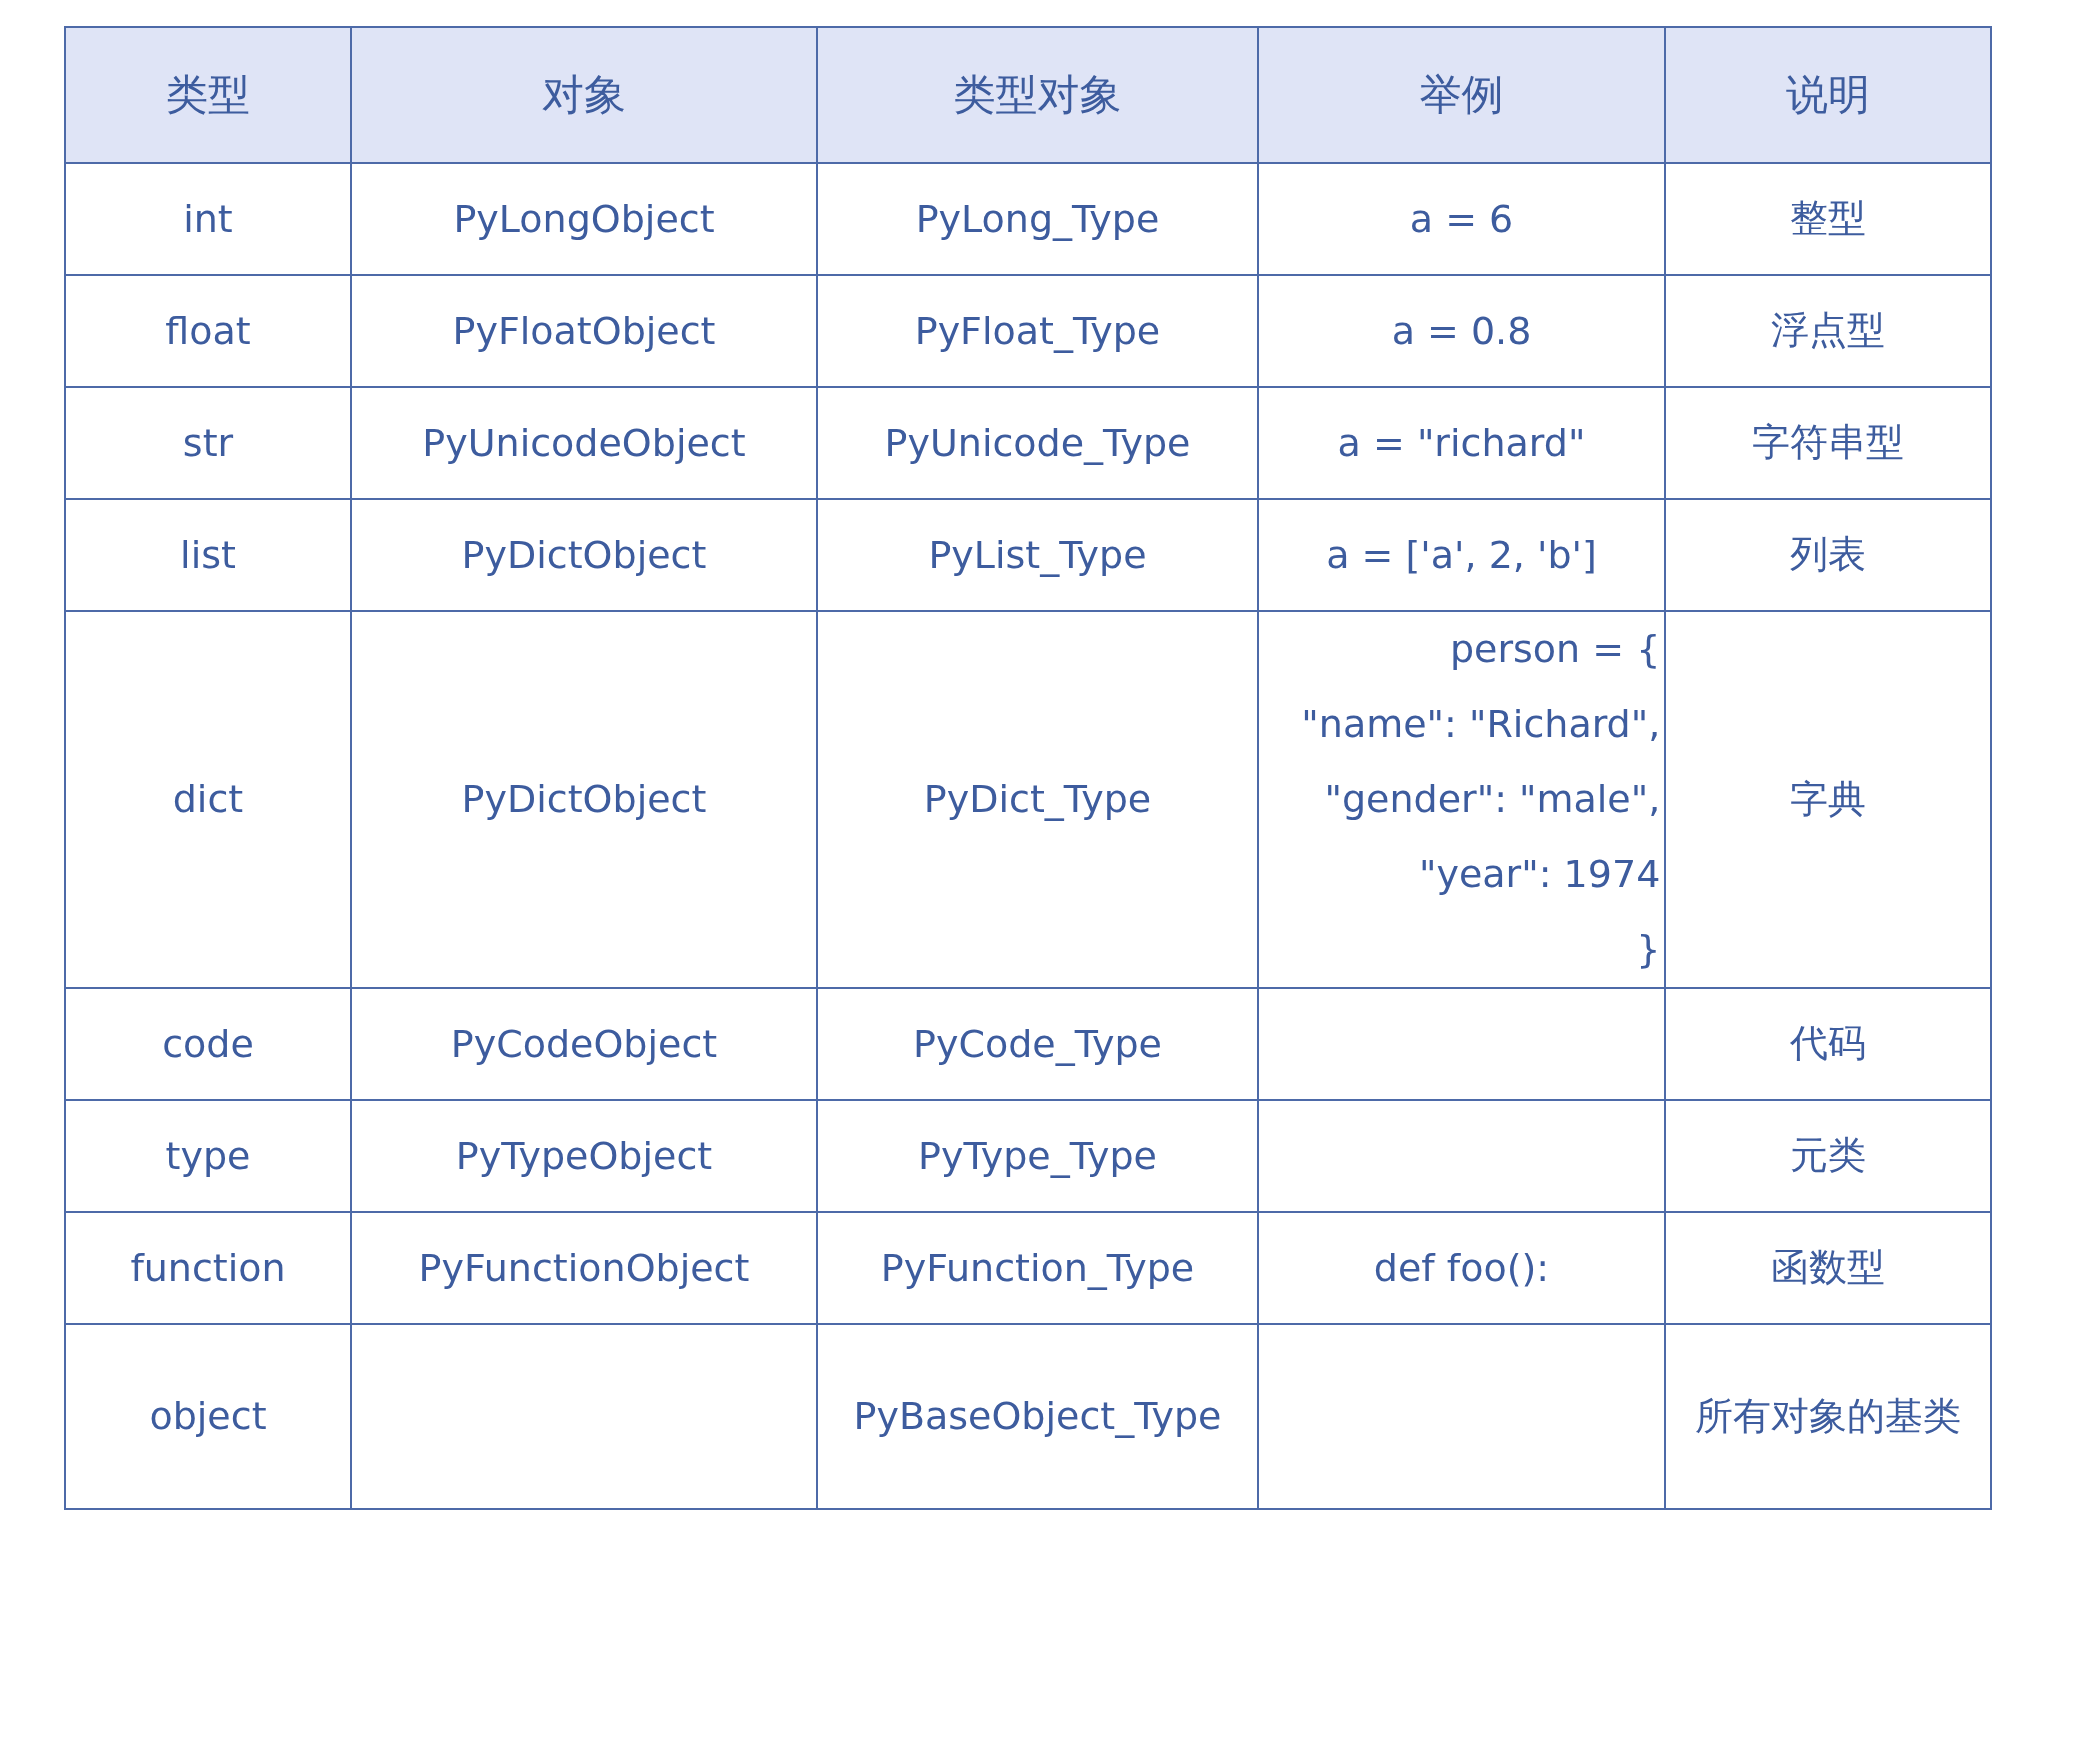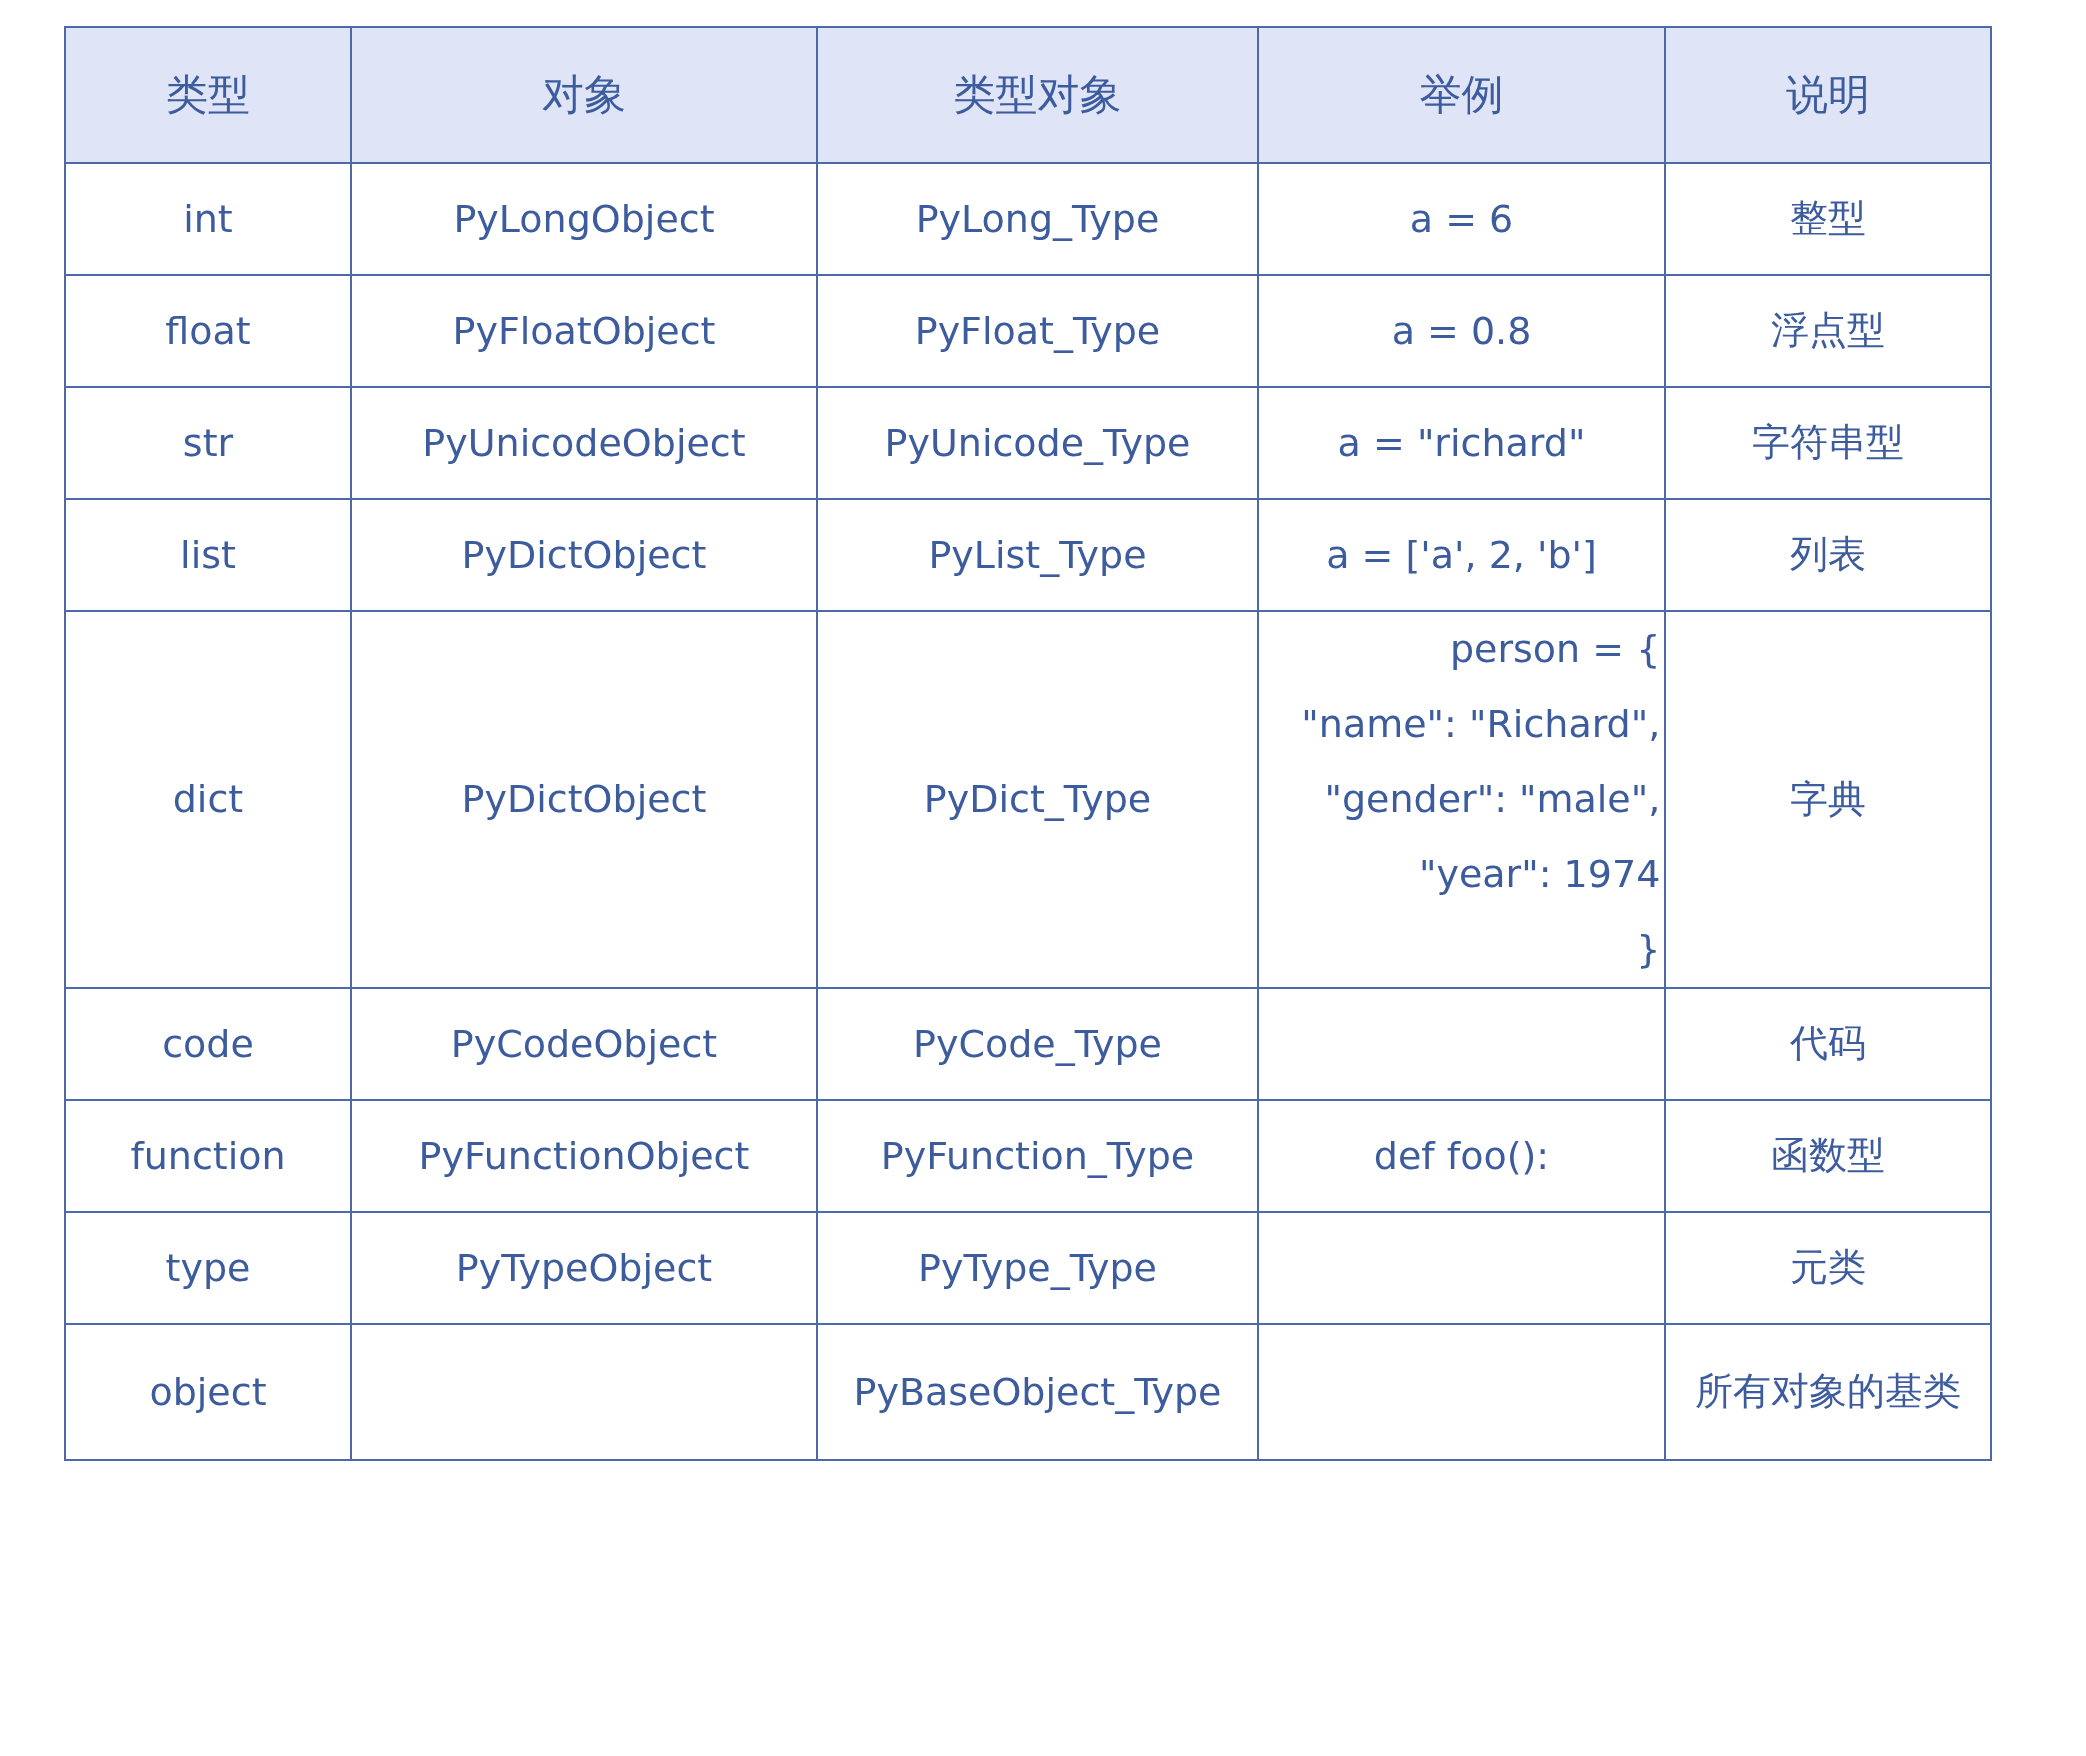--- a/index.html
+++ b/index.html
@@ -42,21 +42,21 @@
   }
   thead tr {
     height: 136px;
   }
   thead th {
     background: var(--header-bg);
     font-size: 42px;
   }
   tr.data-row { height: 112px; }
   tr.data-row-dict { height: 376px; }
-  tr.data-row-last { height: 136px; border-radius: 10px; }
+  tr.data-row-last { height: 185px; border-radius: 10px; }
   td.example-cell-multiline {
     text-align: right;
     padding: 0 3.7px 0 14.6px;
   }
   .code-line {
     white-space: pre;
     line-height: 75px;
     font-size: 38px;
   }
 </style>
@@ -124,32 +124,32 @@
         <td>字典</td>
       </tr>
       <tr class="data-row">
         <td>code</td>
         <td>PyCodeObject</td>
         <td>PyCode_Type</td>
         <td></td>
         <td>代码</td>
       </tr>
       <tr class="data-row">
+        <td>type</td>
+        <td>PyTypeObject</td>
+        <td>PyType_Type</td>
+        <td></td>
+        <td>元类</td>
+      </tr>
+      <tr class="data-row">
         <td>function</td>
         <td>PyFunctionObject</td>
         <td>PyFunction_Type</td>
         <td>def foo():</td>
         <td>函数型</td>
-      </tr>
-      <tr class="data-row">
-        <td>type</td>
-        <td>PyTypeObject</td>
-        <td>PyType_Type</td>
-        <td></td>
-        <td>元类</td>
       </tr>
       <tr class="data-row-last">
         <td>object</td>
         <td></td>
         <td>PyBaseObject_Type</td>
         <td></td>
         <td>所有对象的基类</td>
       </tr>
     </tbody>
   </table>

